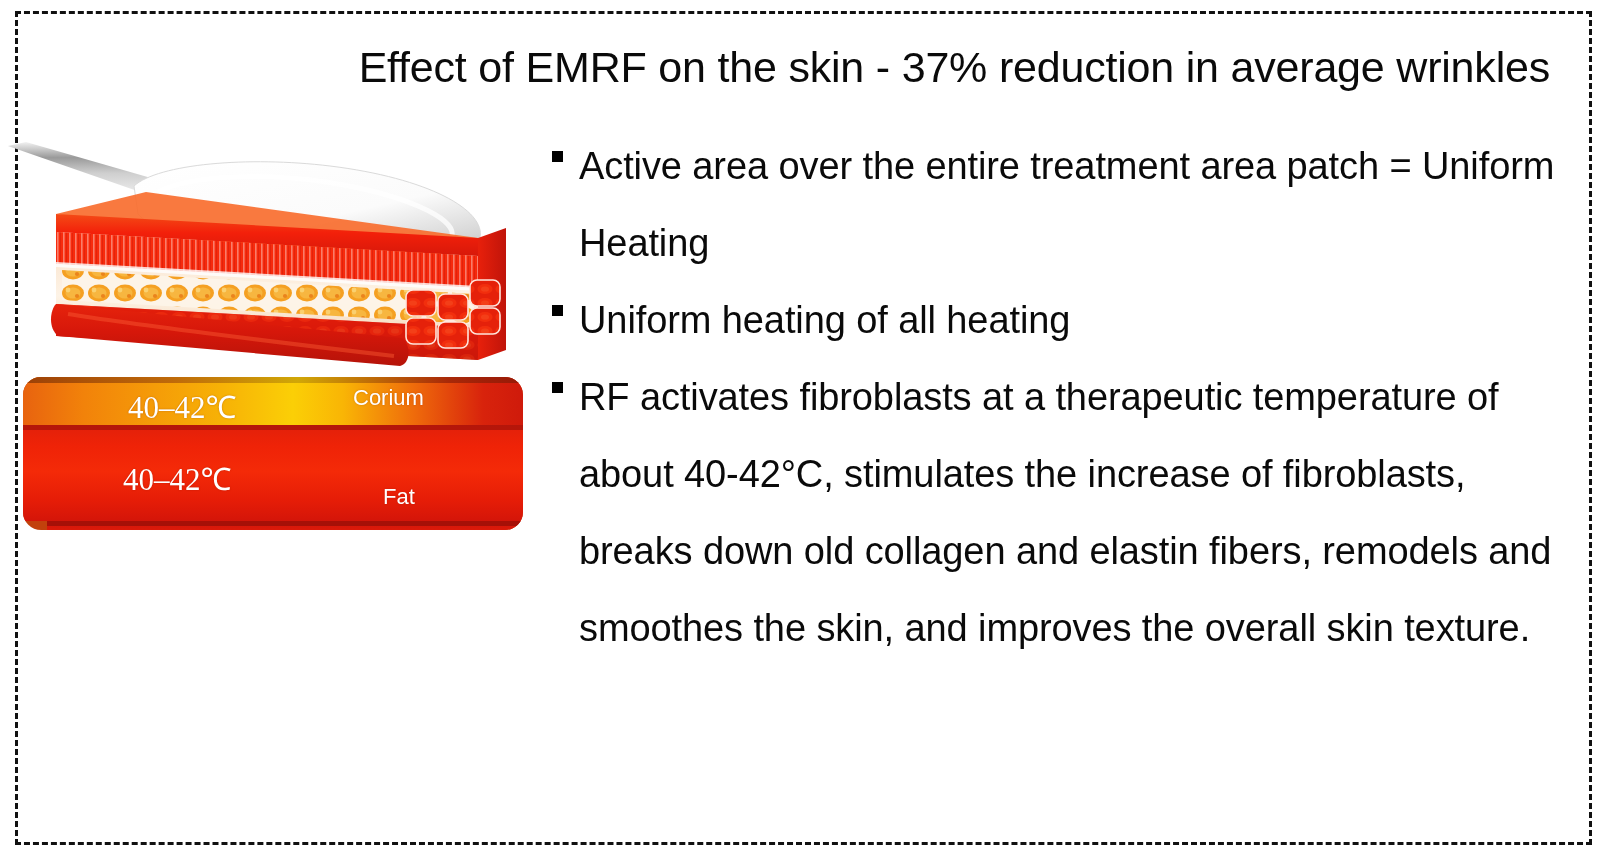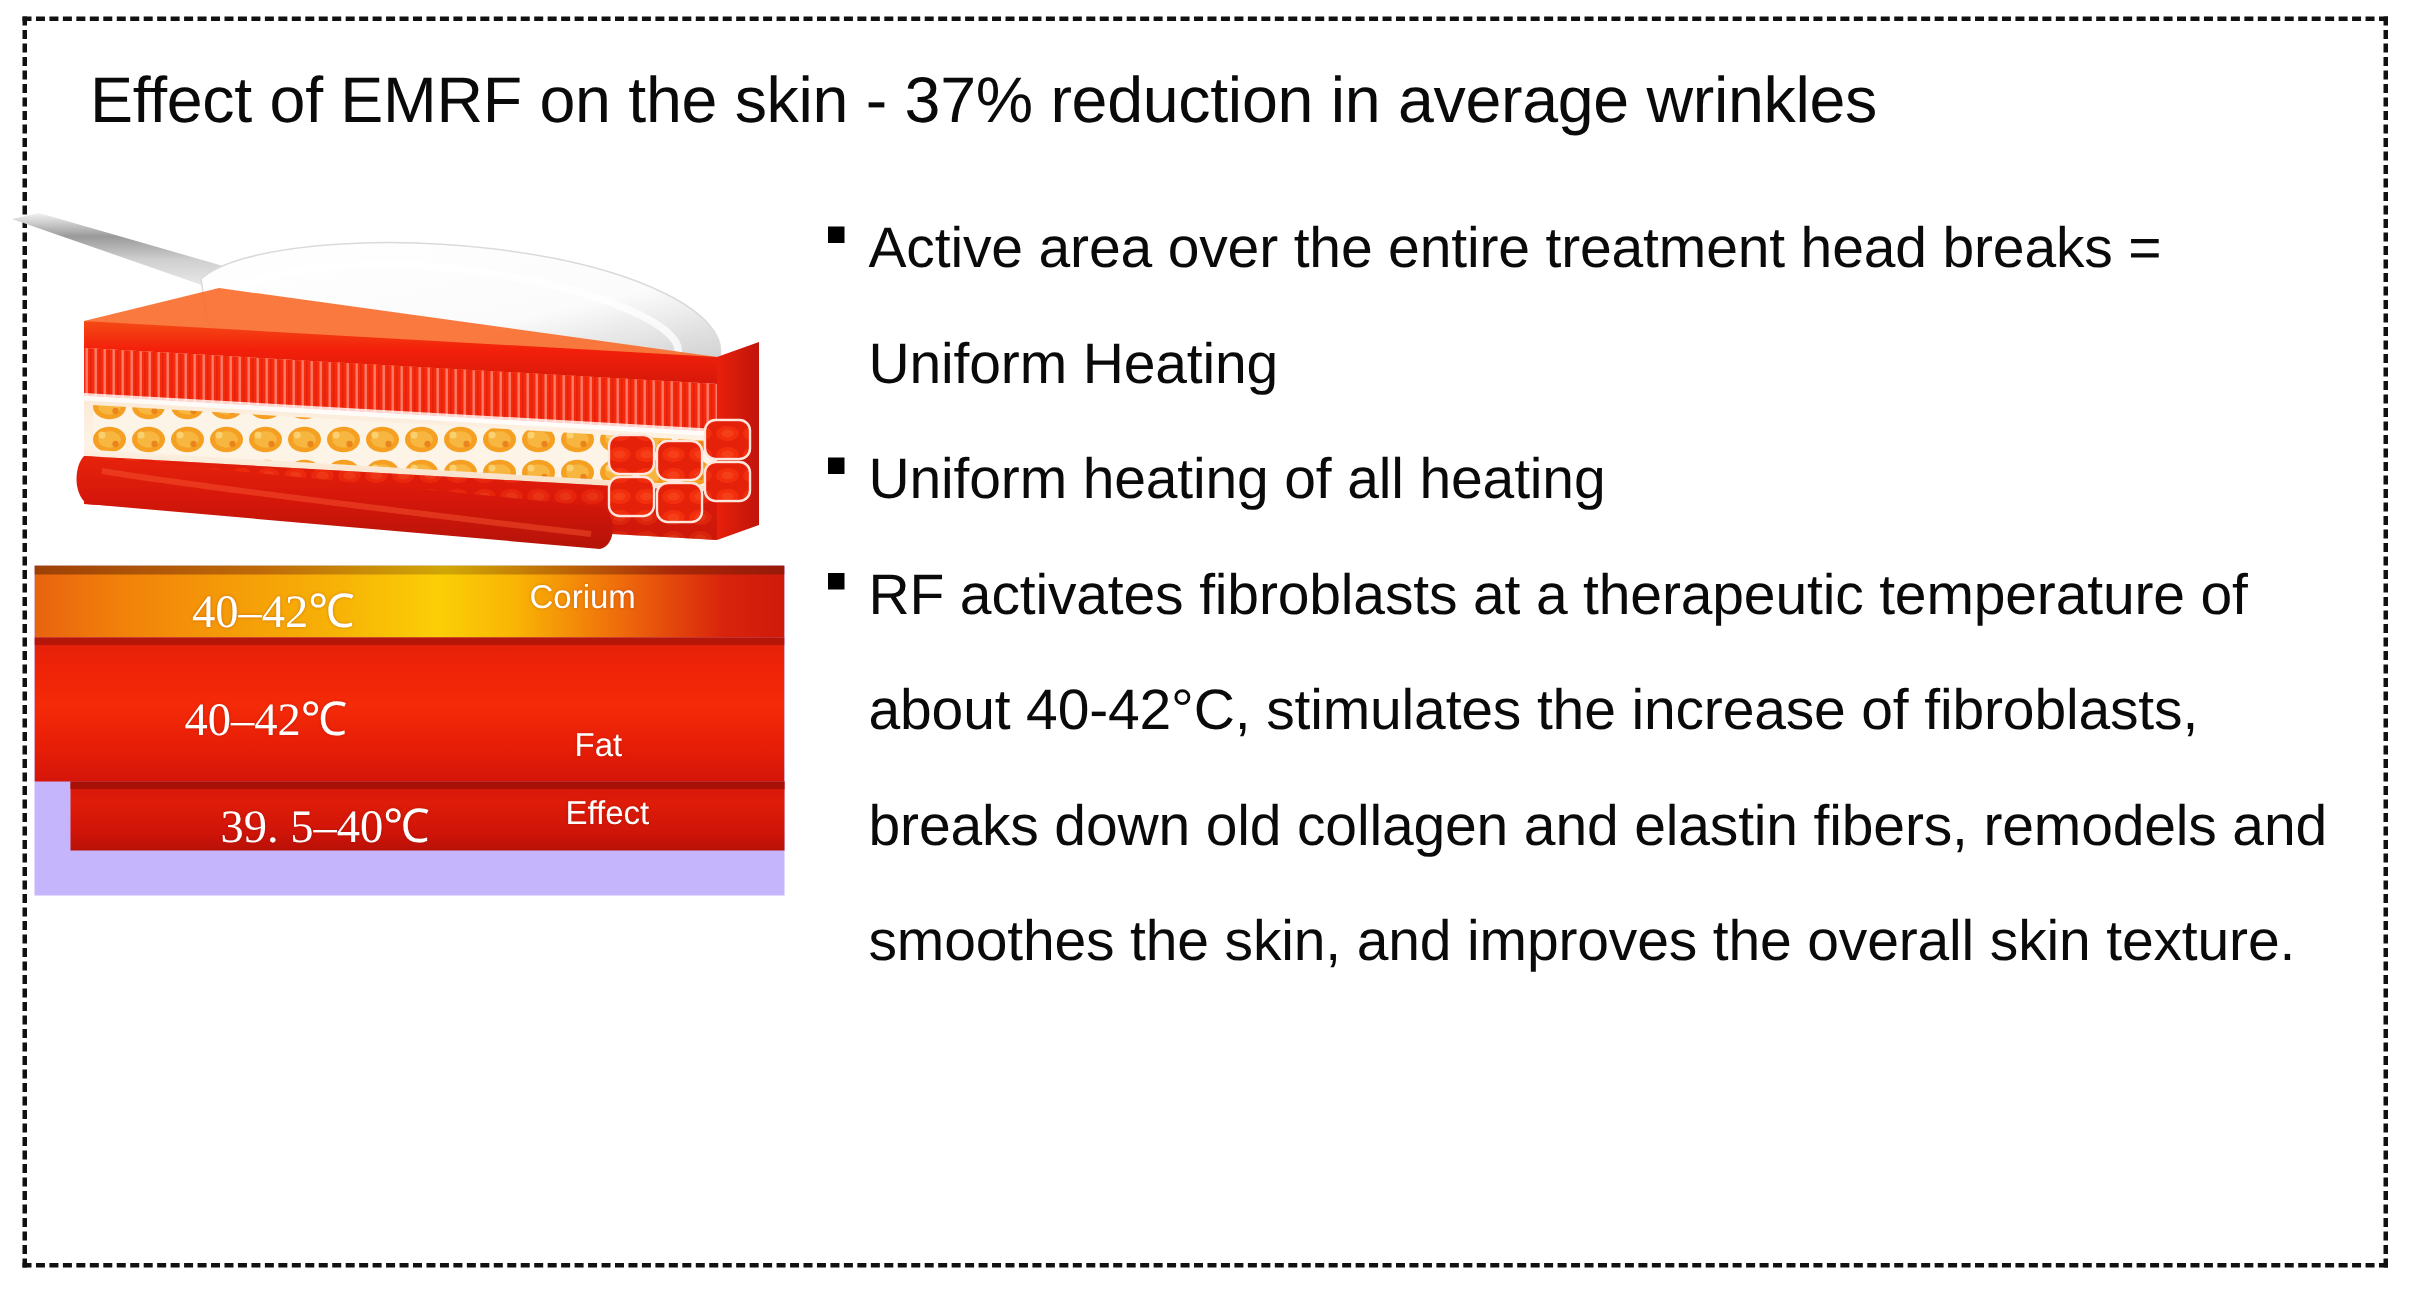--- a/index.html
+++ b/index.html
@@ -33,21 +33,21 @@
     box-sizing: border-box;
     pointer-events: none;
   }
 
   
   #title {
     position: absolute;
     left: 60px;
     top: 44px;
     width: 1490px;
-    text-align: left;
+    text-align: right;
     font-size: 43px;
     line-height: 1.1;
     color: #0a0a0a;
     font-weight: 400;
     letter-spacing: -0.2px;
     white-space: nowrap;
   }
 
   
   #skin-figure {
@@ -58,23 +58,24 @@
     height: 245px;
   }
   #skin-svg { display: block; }
 
   
   #temp-panel {
     position: absolute;
     left: 23px;
     top: 377px;
     width: 500px;
-    height: 220px;
+    height: 153px;
     overflow: hidden;
-    background: #c4b5fd;
+    background: #c2410c;
+    border-radius: 18px;
   }
   .temp-band {
     position: absolute;
     left: 0;
     width: 100%;
     box-sizing: border-box;
     display: flex;
     align-items: center;
     color: #ffffff;
   }
@@ -320,21 +321,21 @@
       <span class="temp-value" id="muscle-value">39. 5–40℃</span>
       <span class="temp-label" id="muscle-label">Effect</span>
     </div>
 
   </div>
 
   <div id="bullets">
 
     <div class="bullet-item">
       <span class="bullet-marker"></span>
-      <span class="bullet-text">Active area over the entire treatment head breaks = Uniform Heating</span>
+      <span class="bullet-text">Active area over the entire treatment area patch = Uniform Heating</span>
     </div>
 
     <div class="bullet-item">
       <span class="bullet-marker"></span>
       <span class="bullet-text">Uniform heating of all heating</span>
     </div>
 
     <div class="bullet-item">
       <span class="bullet-marker"></span>
       <span class="bullet-text">RF activates fibroblasts at a therapeutic temperature of about 40-42°C, stimulates the increase of fibroblasts, breaks down old collagen and elastin fibers, remodels and smoothes the skin, and improves the overall skin texture.</span>

